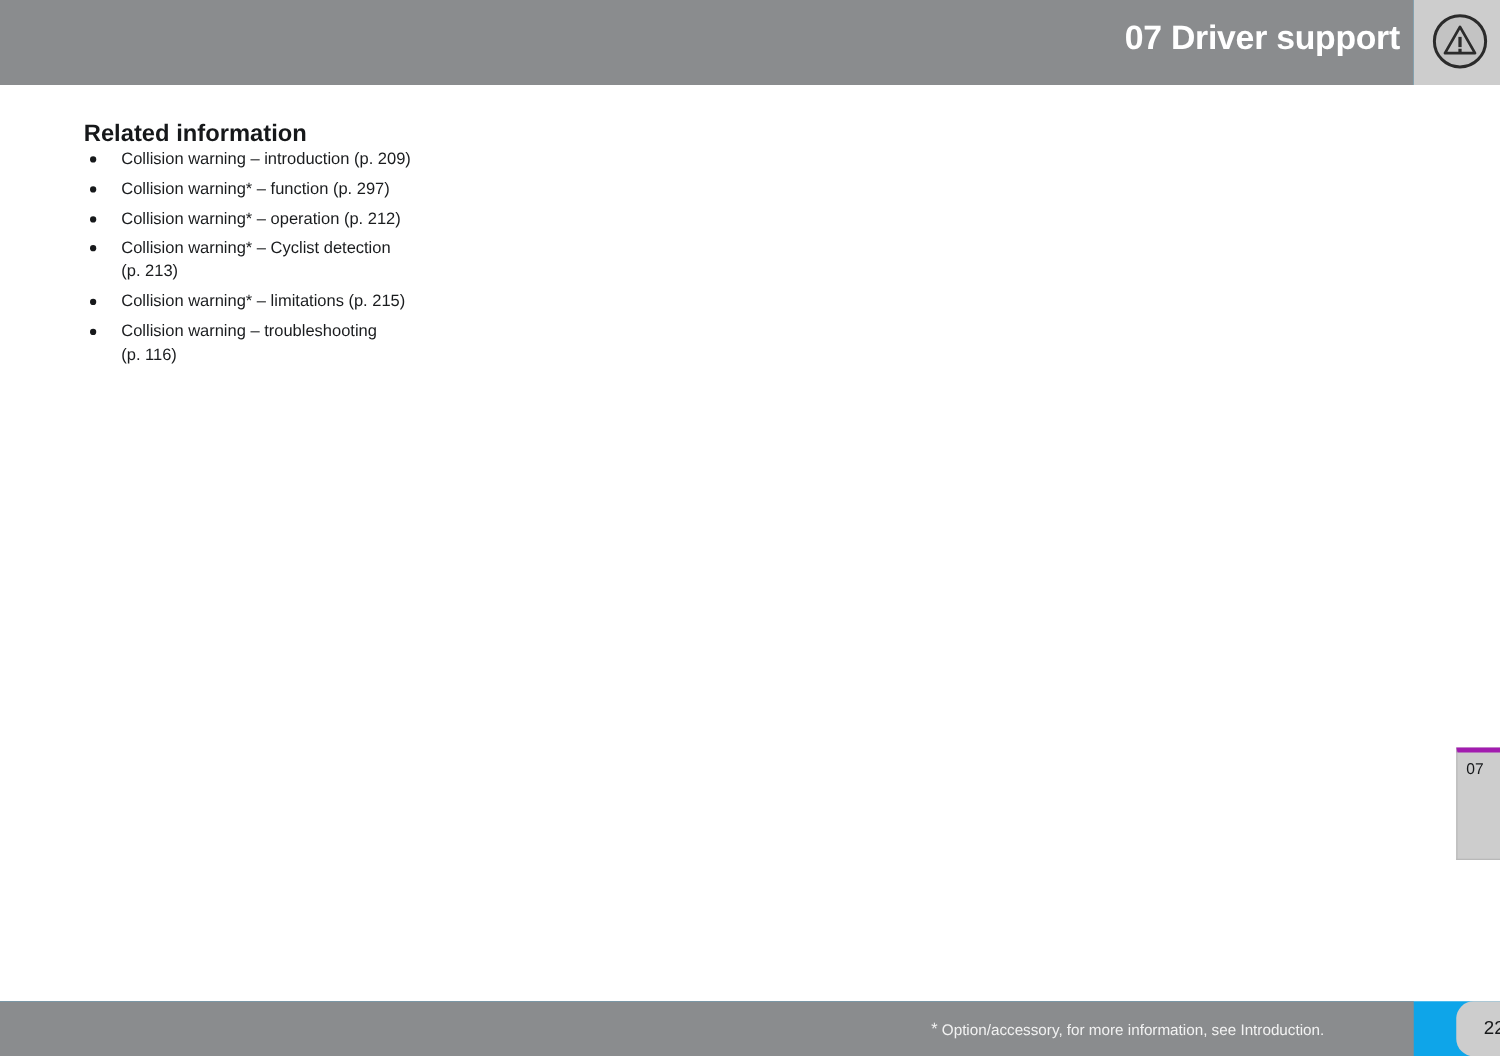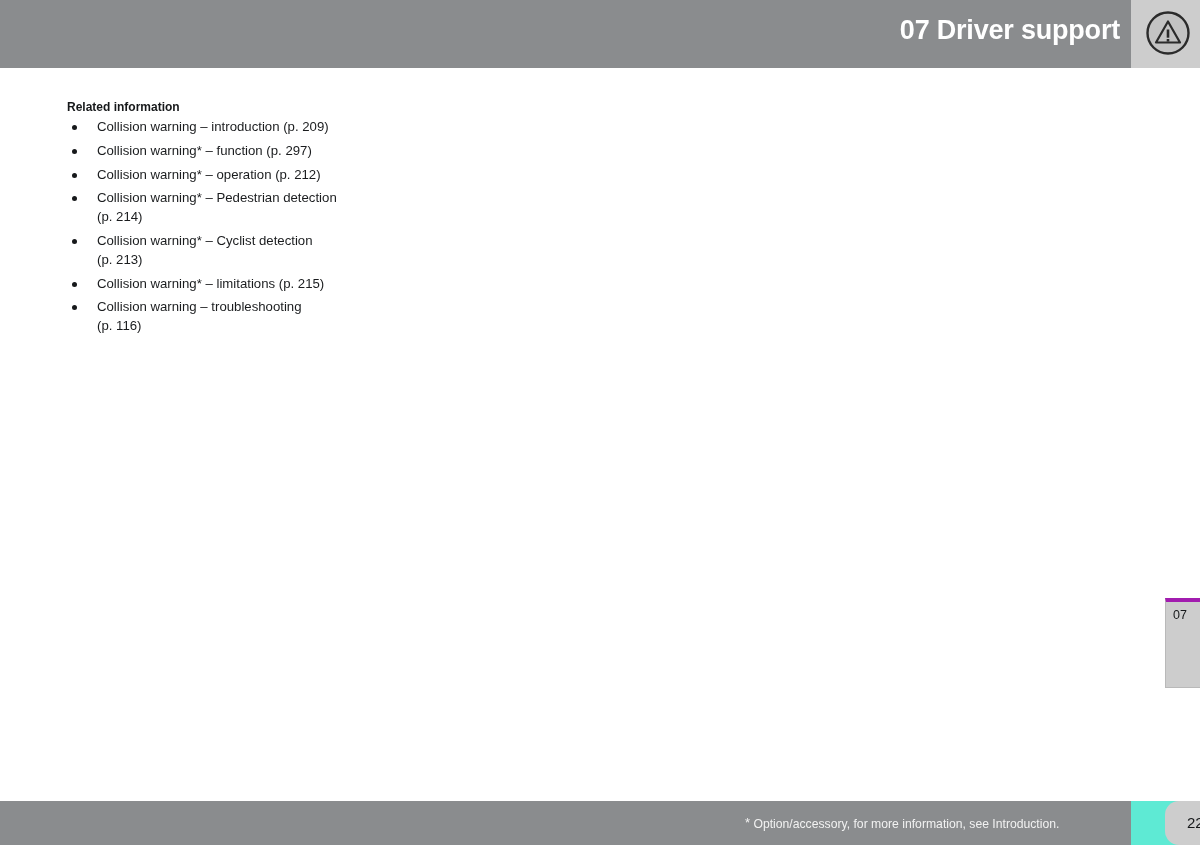--- a/index.html
+++ b/index.html
@@ -14,21 +14,21 @@
     font-family: "Liberation Sans", sans-serif;
     overflow: hidden;
     position: relative;
   }
 
   .page {
     position: absolute;
     inset: 0;
     width: 1200px;
     height: 845px;
-    background: #5eead4;
+    background: #0ea5e9;
   }
 
   
   .header {
     position: absolute;
     top: 0;
     left: 0;
     width: 1200px;
     height: 68px;
   }
@@ -73,21 +73,21 @@
     left: 0;
     top: 68px;
     width: 1200px;
     height: 733px;
     background: #ffffff;
   }
   .section-heading {
     position: absolute;
     left: 67px;
     top: 31px;
-    font-size: 12px;
+    font-size: 19px;
     font-weight: bold;
     color: #16181a;
     line-height: 17px;
   }
   .related-list {
     position: absolute;
     left: 67px;
     top: 50px;
     width: 420px;
     margin: 0;
@@ -214,25 +214,20 @@
       <li>
         <span class="bullet"></span>
         <span class="item-text">Collision warning* – function (p. 297)</span>
       </li>
       <li>
         <span class="bullet"></span>
         <span class="item-text">Collision warning* – operation (p. 212)</span>
       </li>
       <li>
         <span class="bullet"></span>
-        <span class="item-text">Collision warning* – Pedestrian detection
-(p. 214)</span>
-      </li>
-      <li>
-        <span class="bullet"></span>
         <span class="item-text">Collision warning* – Cyclist detection
 (p. 213)</span>
       </li>
       <li>
         <span class="bullet"></span>
         <span class="item-text">Collision warning* – limitations (p. 215)</span>
       </li>
       <li>
         <span class="bullet"></span>
         <span class="item-text">Collision warning – troubleshooting

